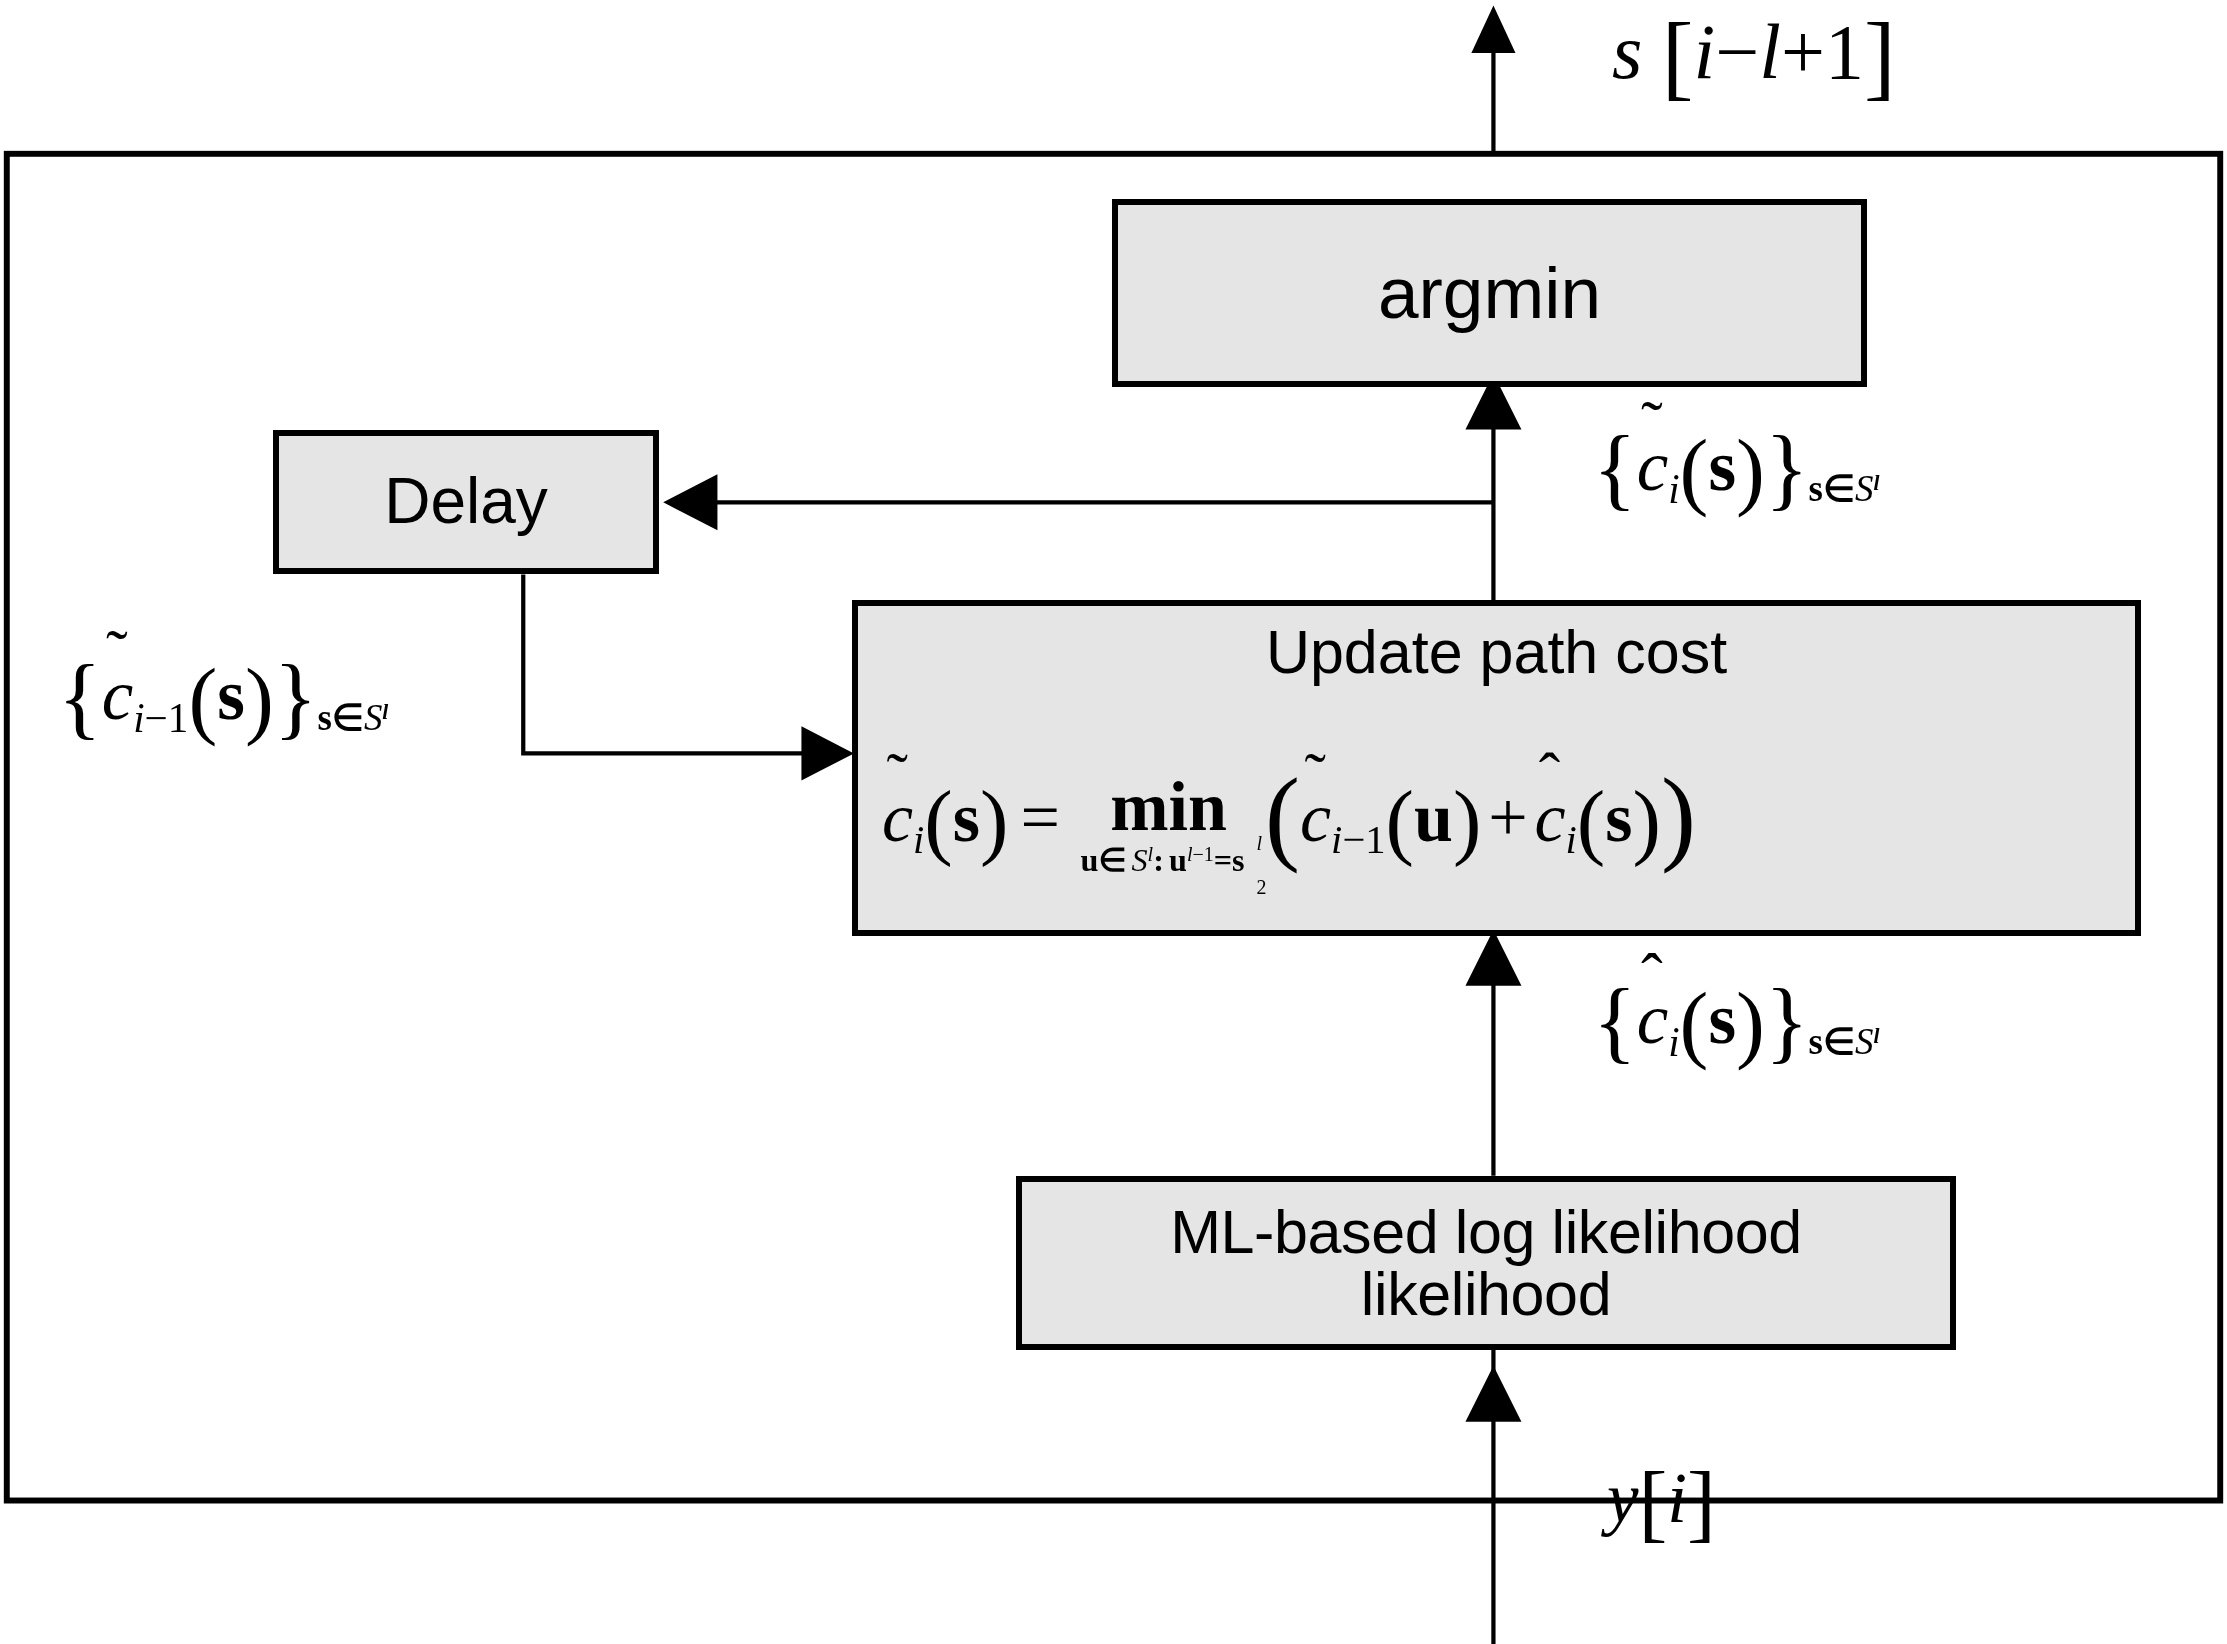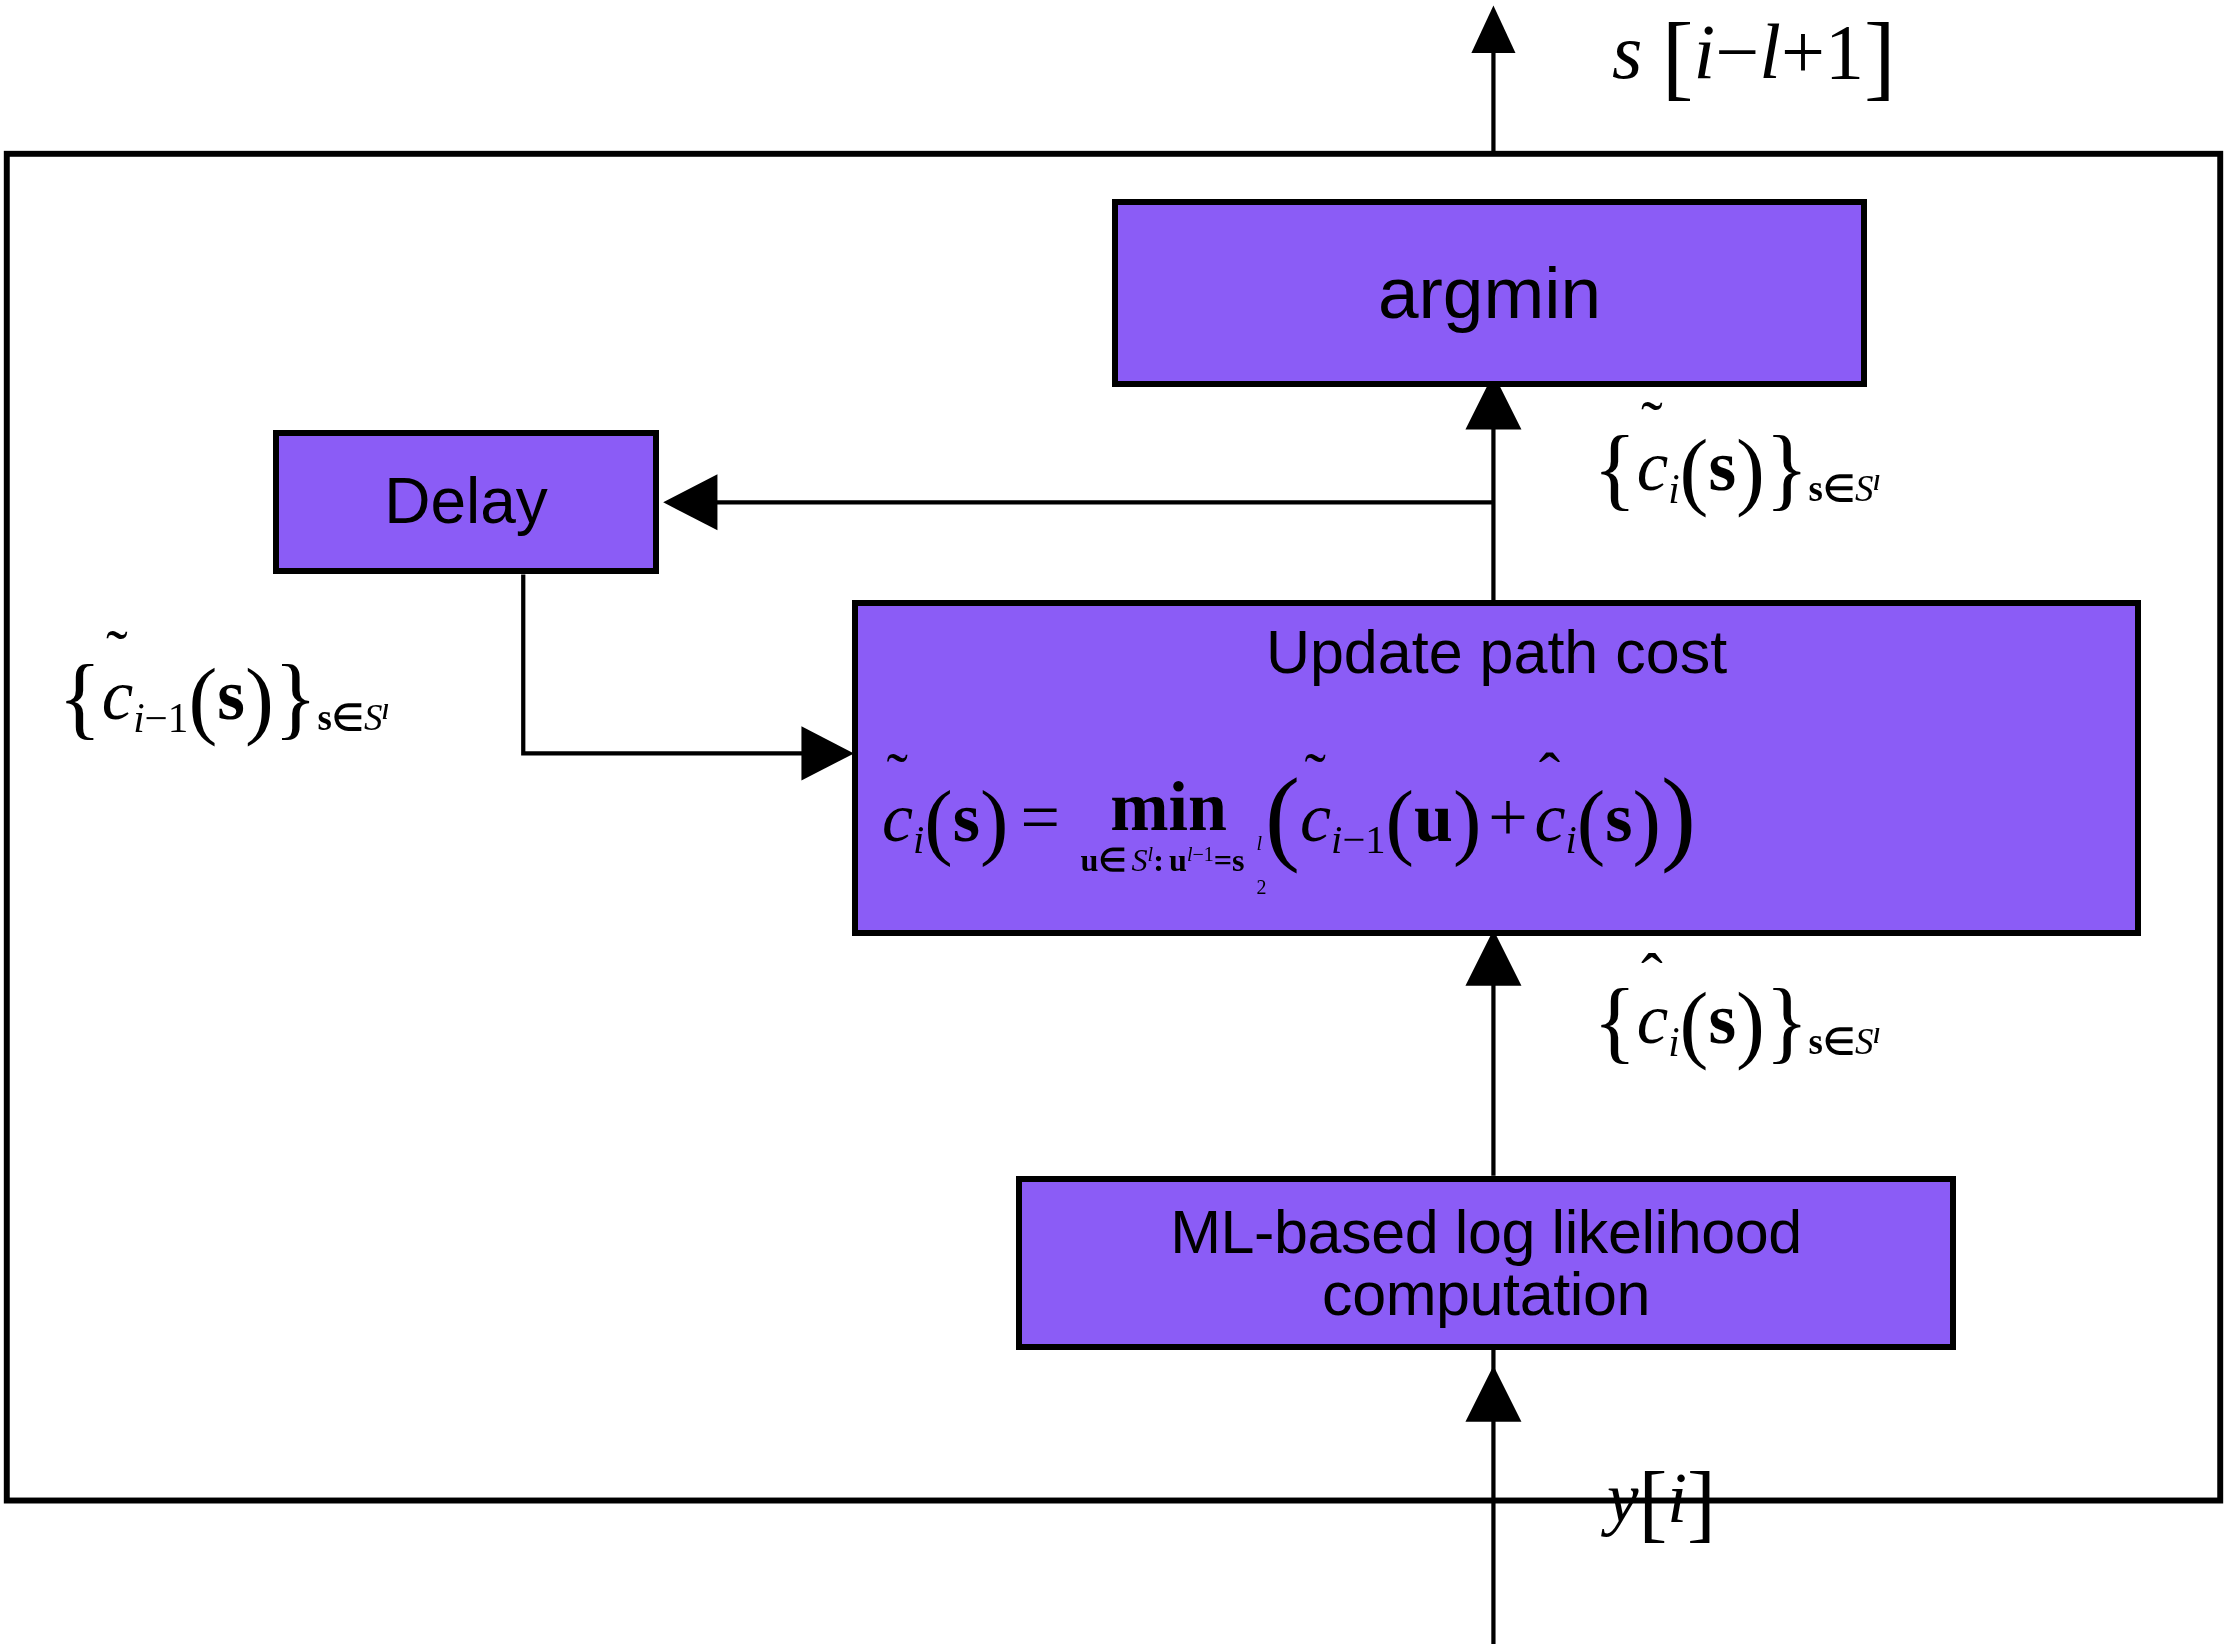--- a/index.html
+++ b/index.html
@@ -18,21 +18,21 @@
     position: absolute;
     left: 0; top: 0;
     width: 2227px;
     height: 1645px;
     pointer-events: none;
   }
   .blk {
     position: absolute;
     box-sizing: border-box;
     border: 6px solid #000;
-    background: #8b5cf6;
+    background: #e5e5e5;
     display: flex;
     align-items: center;
     justify-content: center;
     text-align: center;
     color: #000;
     line-height: 1.02;
   }
   #argmin-block { left: 1112px; top: 199px; width: 755px; height: 188px; }
   #argmin-block .lbl { font-size: 73px; }
 
@@ -157,21 +157,21 @@
   <div class="blk" id="update-block">
     <span class="hdr">Update path cost</span>
   </div>
 
   <div class="blk" id="delay-block">
     <span class="lbl">Delay</span>
   </div>
 
   <div class="blk" id="ml-block">
     <span class="lbl">ML-based log likelihood</span>
-    <span class="lbl">computation</span>
+    <span class="lbl">likelihood</span>
   </div>
 
   <div class="math" id="out-label">
     <span class="acc"><span class="base">s</span><span class="mark">ˆ</span></span>
     <span class="paren">[</span><span class="mi">i</span><span class="mup">−</span><span class="mi">l</span><span class="mup">+</span><span class="mup">1</span><span class="paren">]</span>
   </div>
 
   <div class="math" id="in-label">
     <span class="mi">y</span><span class="paren">[</span><span class="mi">i</span><span class="paren">]</span>
   </div>

